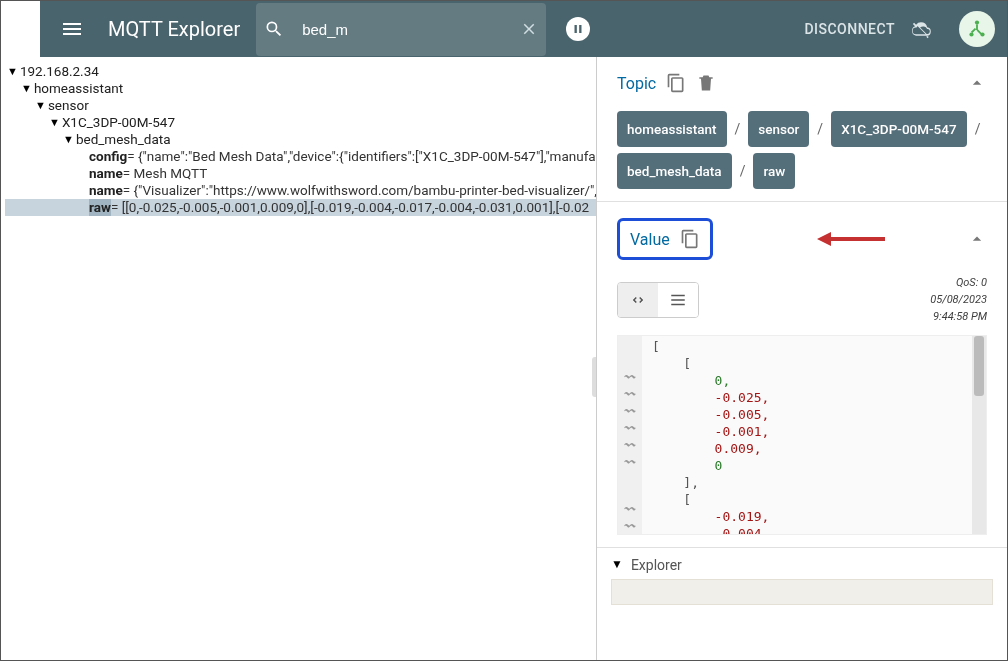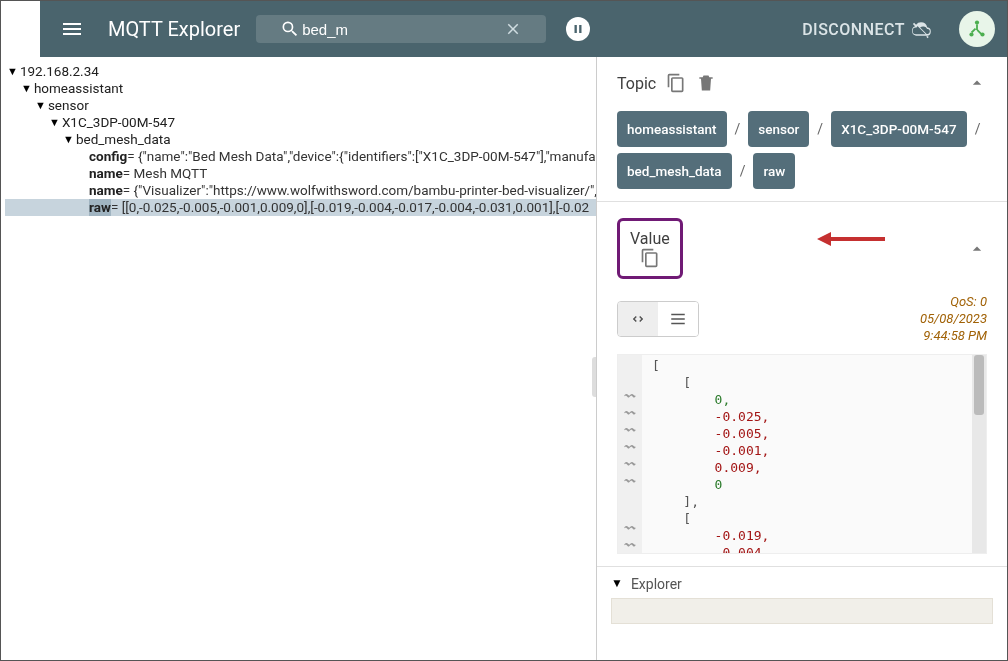--- a/index.html
+++ b/index.html
@@ -15,27 +15,27 @@
     --highlight:#643028;
   }
   *{box-sizing:border-box;}
   html,body{margin:0;padding:0;height:100%;font-family:Roboto,Arial,sans-serif;font-size:14px;color:var(--text);}
   body{display:flex;flex-direction:column;width:1008px;height:661px;overflow:hidden;background:#fff;border:1px solid #555;}
   
   .header{height:56px;background:var(--header-bg);color:var(--header-fg);display:flex;align-items:center;padding:0 12px;gap:16px;flex:0 0 auto;margin-left:39px;}
   .icon-btn{width:40px;height:40px;border-radius:50%;border:none;background:transparent;color:inherit;display:flex;align-items:center;justify-content:center;cursor:pointer;}
   .icon-btn svg{width:24px;height:24px;fill:currentColor;}
   .app-title{font-size:20px;font-weight:400;white-space:nowrap;}
-  .search-wrap{display:flex;align-items:center;background:rgba(255,255,255,0.15);border-radius:4px;height:28px;padding:0 24px;gap:0;width:290px;}
+  .search-wrap{display:flex;align-items:center;background:rgba(255,255,255,0.15);border-radius:4px;height:53px;padding:0 8px;gap:16px;width:290px;}
   .search-wrap input{flex:1;background:transparent;border:none;outline:none;color:#fff;font-size:15px;}
   .search-wrap input::placeholder{color:rgba(255,255,255,0.7);}
   .pause-badge{width:24px;height:24px;border-radius:50%;background:#fff;color:var(--header-bg);display:flex;align-items:center;justify-content:center;margin-left:4px;}
   .pause-badge svg{width:14px;height:14px;fill:currentColor;}
   .header-spacer{flex:1;}
-  .disconnect{display:flex;align-items:center;gap:6px;font-size:16px;font-weight:500;letter-spacing:0.5px;cursor:pointer;color:#dbe4e7;}
+  .disconnect{display:flex;align-items:center;gap:16px;font-size:14px;font-weight:500;letter-spacing:0.5px;cursor:pointer;color:#dbe4e7;}
   .disconnect svg{width:20px;height:20px;fill:currentColor;}
   .avatar{width:36px;height:36px;border-radius:50%;background:#e8f5e9;display:flex;align-items:center;justify-content:center;margin-left:12px;}
   .avatar svg{width:22px;height:22px;fill:#4caf50;}
   
   .main{flex:1;display:flex;min-height:0;}
   .tree-pane{flex:0 0 596px;overflow:auto;padding:6px 0 0 4px;border-right:1px solid #ccc;position:relative;}
   .detail-pane{flex:1;overflow:auto;background:#fff;}
   .split-handle{position:absolute;right:-4px;top:300px;width:8px;height:40px;background:#ddd;border-radius:3px;}
   
   .tree{font-size:13.5px;line-height:17px;white-space:nowrap;}
@@ -43,35 +43,35 @@
   .tree-row.selected{background:#c7d4dd;}
   .tree-row.selected .tkey{background:#a0b4c1;}
   .tw{display:inline-block;color:#000;margin-right:2px;font-size:11px;line-height:17px;}
   .tlabel{font-weight:400;}
   .tkey{font-weight:700;margin-left:12px;}
   .tval{color:#333;}
   .i0{padding-left:2px}.i1{padding-left:16px}.i2{padding-left:30px}.i3{padding-left:44px}.i4{padding-left:58px}.i5{padding-left:72px}
   
   .section{padding:16px 20px 12px 20px;border-bottom:1px solid var(--panel-border);}
   .section-head{display:flex;align-items:center;gap:10px;}
-  .section-head h3{margin:0;font-size:16px;font-weight:400;color:#404040;}
+  .section-head h3{margin:0;font-size:16px;font-weight:400;color:#0369a1;}
   .section-head .spacer{flex:1;}
   .section-head svg{width:20px;height:20px;fill:#777;}
   .chips{margin-top:18px;display:flex;flex-wrap:wrap;align-items:center;gap:6px;line-height:28px;}
   .chip{background:var(--chip-bg);color:var(--chip-fg);padding:4px 10px;border-radius:4px;font-size:13.5px;font-weight:500;}
   .chip-sep{color:#666;padding:0 2px;}
-  .value-head-box{border:3px solid #701a75;border-radius:6px;padding:8px 10px;display:inline-flex;align-items:center;flex-direction:column;}
+  .value-head-box{border:3px solid #1d4ed8;border-radius:6px;padding:8px 10px;display:inline-flex;align-items:center;gap:10px;}
   .value-section{position:relative;}
   .arrow{position:absolute;left:220px;top:24px;}
   .vmodebar{display:flex;align-items:center;margin-top:14px;}
   .vmode-btns{display:flex;border:1px solid #ccc;border-radius:4px;overflow:hidden;}
   .vmode-btn{width:40px;height:34px;display:flex;align-items:center;justify-content:center;border:none;background:#fff;cursor:pointer;}
   .vmode-btn.active{background:#eee;}
   .vmode-btn svg{width:18px;height:18px;fill:#555;}
-  .vmeta{margin-left:auto;text-align:right;font-style:italic;color:#a16207;font-size:13px;line-height:17px;}
+  .vmeta{margin-left:auto;text-align:right;font-style:italic;color:#404040;font-size:11px;line-height:17px;}
   .code-block{margin-top:10px;border:1px solid #eee;background:#fafafa;display:flex;font-family:ui-monospace,Consolas,monospace;font-size:13px;max-height:200px;overflow:hidden;}
   .gutter{width:24px;background:#f0f0f0;display:flex;flex-direction:column;align-items:center;padding-top:2px;}
   .gutter span{color:#999;font-size:11px;height:17px;line-height:17px;}
   .code-lines{flex:1;padding:2px 10px;white-space:pre;color:#333;overflow-y:auto;line-height:17px;}
   .code-lines .n{color:var(--code-num);}
   .code-lines .p{color:#555;}
   .code-lines .z{color:#2a7a2a;}
   .scrollbar-fake{width:14px;background:#e8e8e8;position:relative;}
   .scrollbar-fake::after{content:"";position:absolute;top:0;left:2px;right:2px;height:60px;background:#bbb;border-radius:3px;}
   .history-sec{padding:8px 14px;}

